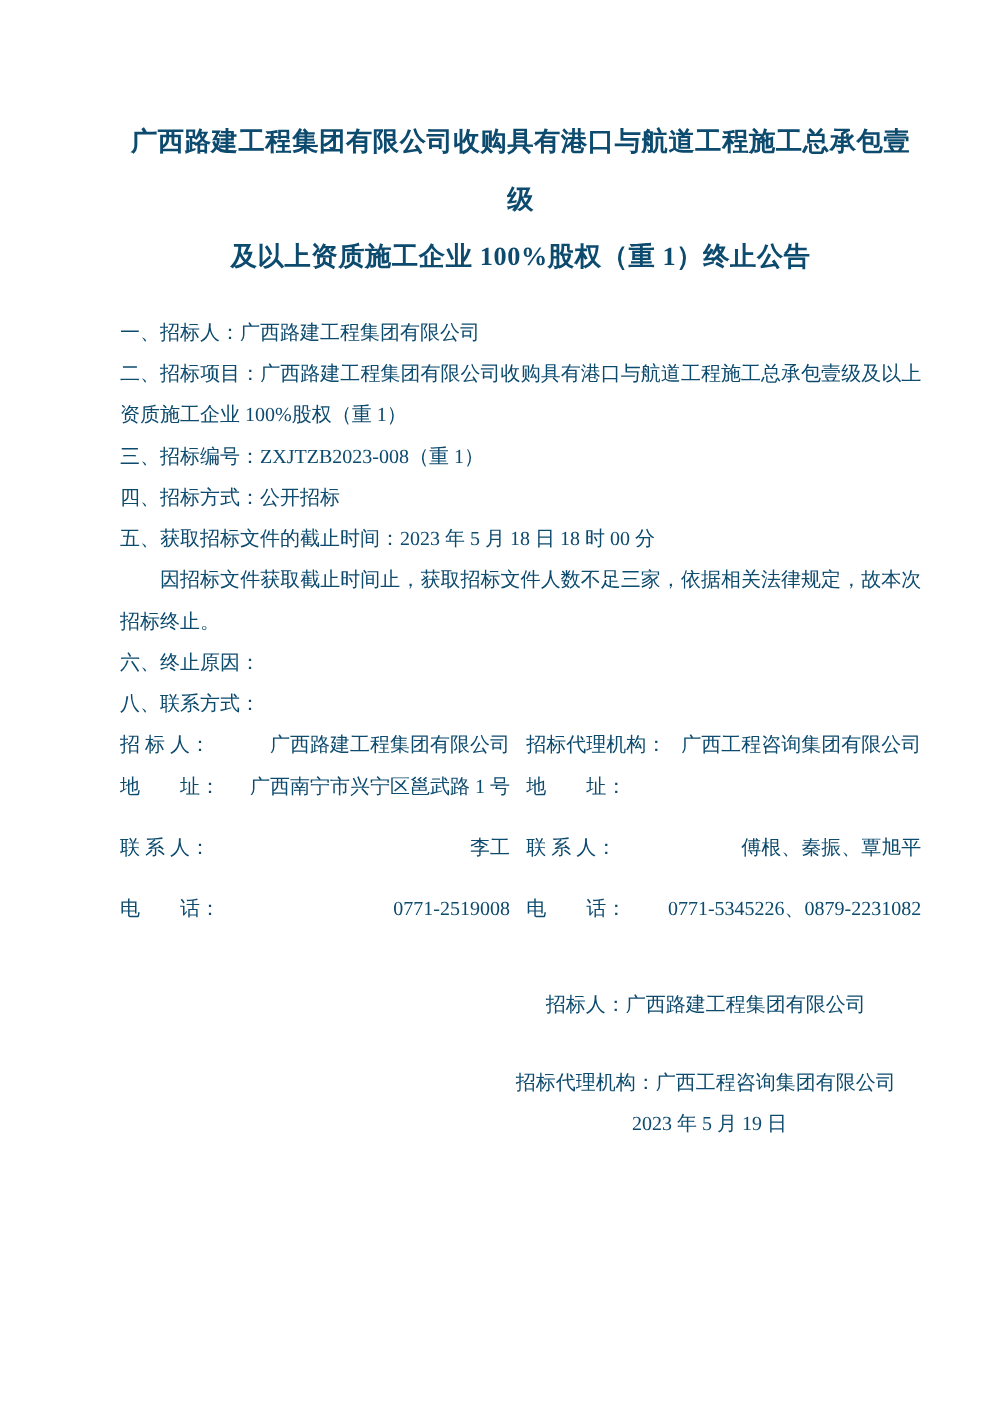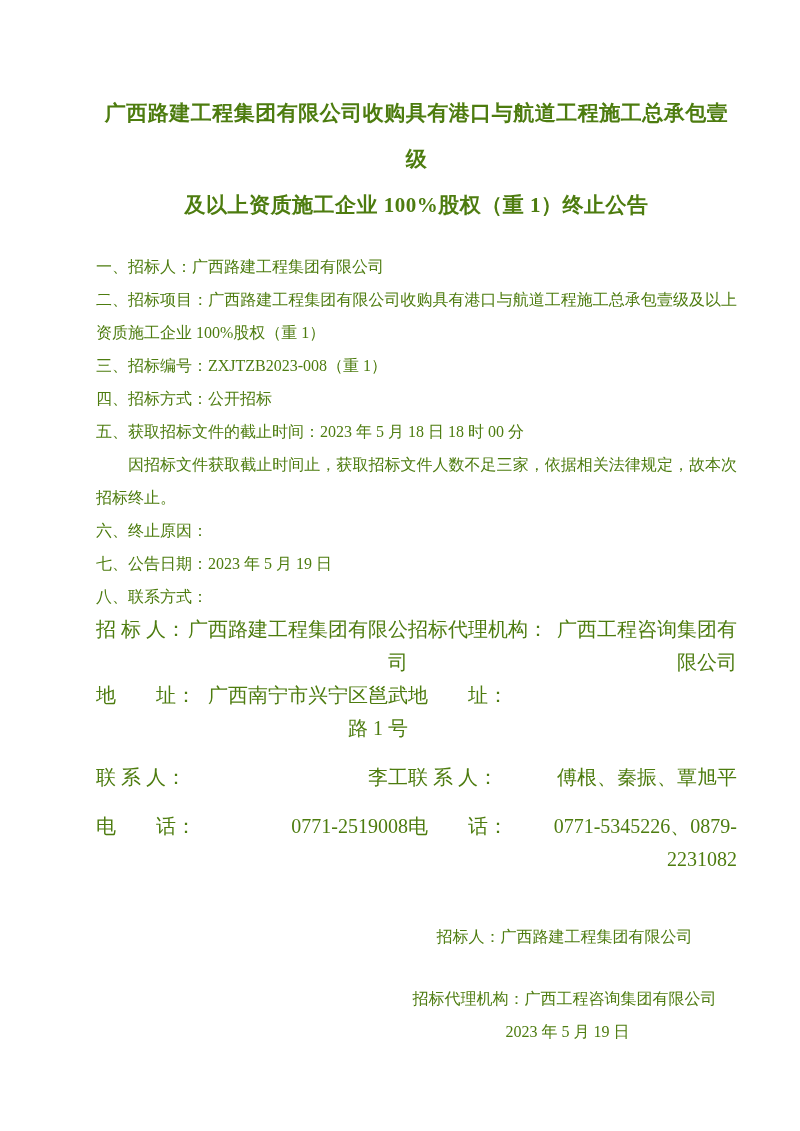--- a/index.html
+++ b/index.html
@@ -6,21 +6,21 @@
     margin: 0;
     padding: 0;
     background: #ffffff;
   }
   .page {
     position: relative;
     width: 800px;
     height: 1131px;
     box-sizing: border-box;
     background: #ffffff;
-    color: #4d7c0f;
+    color: #0c4a6e;
     padding: 90px 63px 0 96px;
     font-family: "Liberation Serif", "DejaVu Serif", serif;
     overflow: hidden;
   }
   .title {
     margin: 0 0 22px 0;
     font-size: 21px;
     font-weight: bold;
     line-height: 46px;
     text-align: center;
@@ -31,22 +31,22 @@
   .para {
     margin: 0;
     font-size: 16px;
     line-height: 33px;
     text-align: justify;
   }
   .para.indent { text-indent: 32px; }
   .contacts {
     display: grid;
     grid-template-columns: 312px 1fr;
-    column-gap: 0;
-    font-size: 20px;
+    column-gap: 13px;
+    font-size: 16px;
     line-height: 33px;
   }
   .cell {
     display: flex;
     align-items: flex-start;
   }
   .cell:nth-child(n+5) { margin-top: 16px; }
   .cell .lbl { white-space: pre; flex: 0 0 auto; }
   .cell .val { flex: 1 1 auto; text-align: right; }
   .signature {
@@ -73,21 +73,20 @@
   </h1>
 
   <div class="body-block">
     <p class="para">一、招标人：广西路建工程集团有限公司</p>
     <p class="para">二、招标项目：广西路建工程集团有限公司收购具有港口与航道工程施工总承包壹级及以上资质施工企业 100%股权（重 1）</p>
     <p class="para">三、招标编号：ZXJTZB2023-008（重 1）</p>
     <p class="para">四、招标方式：公开招标</p>
     <p class="para">五、获取招标文件的截止时间：2023 年 5 月 18 日 18 时 00 分</p>
     <p class="para indent">因招标文件获取截止时间止，获取招标文件人数不足三家，依据相关法律规定，故本次招标终止。</p>
     <p class="para">六、终止原因：</p>
-    <p class="para">七、公告日期：2023 年 5 月 19 日</p>
     <p class="para">八、联系方式：</p>
   </div>
 
   <div class="contacts">
     <div class="cell">
       <span class="lbl">招 标 人：</span>
       <span class="val">广西路建工程集团有限公司</span>
     </div>
     <div class="cell">
       <span class="lbl">招标代理机构：</span>

